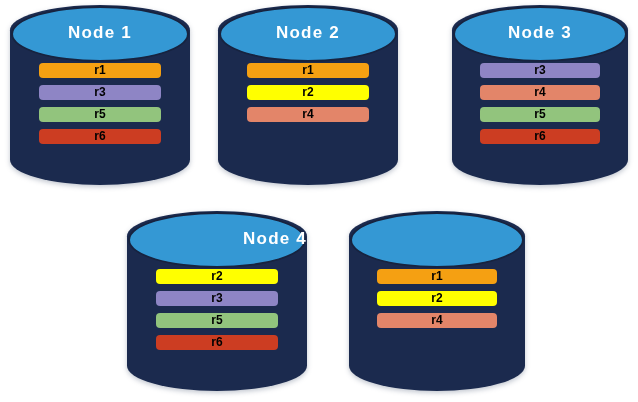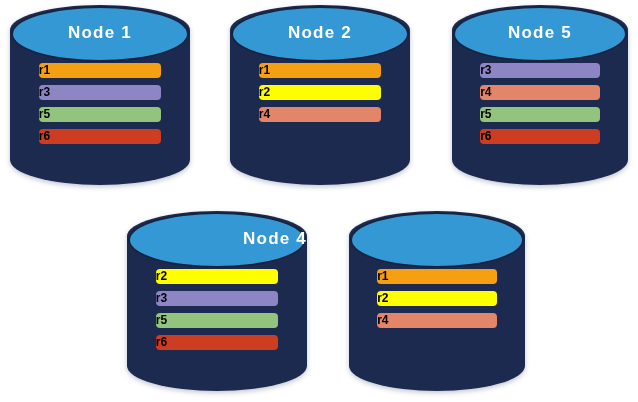--- a/index.html
+++ b/index.html
@@ -77,53 +77,53 @@
 
   .bar {
     width: 68%;
     height: 15px;
     margin-bottom: 7px;
     border-radius: 4px;
     color: #000000;
     font-size: 12px;
     font-weight: bold;
     line-height: 15px;
-    text-align: left;
+    text-align: center;
     box-sizing: border-box;
   }
 </style>
 </head>
 <body>
 
 <div id="canvas" style="background: rgb(255, 255, 255);">
     <div class="node" style="left: 10px; top: 5px; width: 180px; height: 180px;">
       <div class="cyl-body" style="background: rgb(27, 42, 78);"></div>
       <div class="cyl-top" style="background: rgb(52, 152, 212); border-color: rgb(23, 35, 63);"></div>
       <div class="node-label" style="color: rgb(255, 255, 255);">Node 1</div>
       <div class="bars">
         <div class="bar" style="background: rgb(245, 160, 18);">r1</div>
         <div class="bar" style="background: rgb(142, 133, 197);">r3</div>
         <div class="bar" style="background: rgb(146, 196, 125);">r5</div>
         <div class="bar" style="background: rgb(204, 61, 34);">r6</div>
       </div>
     </div>
-    <div class="node" style="left: 230px; top: 5px; width: 180px; height: 180px;">
+    <div class="node" style="left: 218px; top: 5px; width: 180px; height: 180px;">
       <div class="cyl-body" style="background: rgb(27, 42, 78);"></div>
       <div class="cyl-top" style="background: rgb(52, 152, 212); border-color: rgb(23, 35, 63);"></div>
       <div class="node-label" style="color: rgb(255, 255, 255);">Node 2</div>
       <div class="bars">
         <div class="bar" style="background: rgb(245, 160, 18);">r1</div>
         <div class="bar" style="background: rgb(255, 255, 0);">r2</div>
         <div class="bar" style="background: rgb(227, 133, 105);">r4</div>
       </div>
     </div>
     <div class="node" style="left: 452px; top: 5px; width: 176px; height: 180px;">
       <div class="cyl-body" style="background: rgb(27, 42, 78);"></div>
       <div class="cyl-top" style="background: rgb(52, 152, 212); border-color: rgb(23, 35, 63);"></div>
-      <div class="node-label" style="color: rgb(255, 255, 255);">Node 5</div>
+      <div class="node-label" style="color: rgb(255, 255, 255);">Node 3</div>
       <div class="bars">
         <div class="bar" style="background: rgb(142, 133, 197);">r3</div>
         <div class="bar" style="background: rgb(227, 133, 105);">r4</div>
         <div class="bar" style="background: rgb(146, 196, 125);">r5</div>
         <div class="bar" style="background: rgb(204, 61, 34);">r6</div>
       </div>
     </div>
     <div class="node" style="left: 127px; top: 211px; width: 180px; height: 180px;">
       <div class="cyl-body" style="background: rgb(27, 42, 78);"></div>
       <div class="cyl-top" style="background: rgb(52, 152, 212); border-color: rgb(23, 35, 63);"></div>

